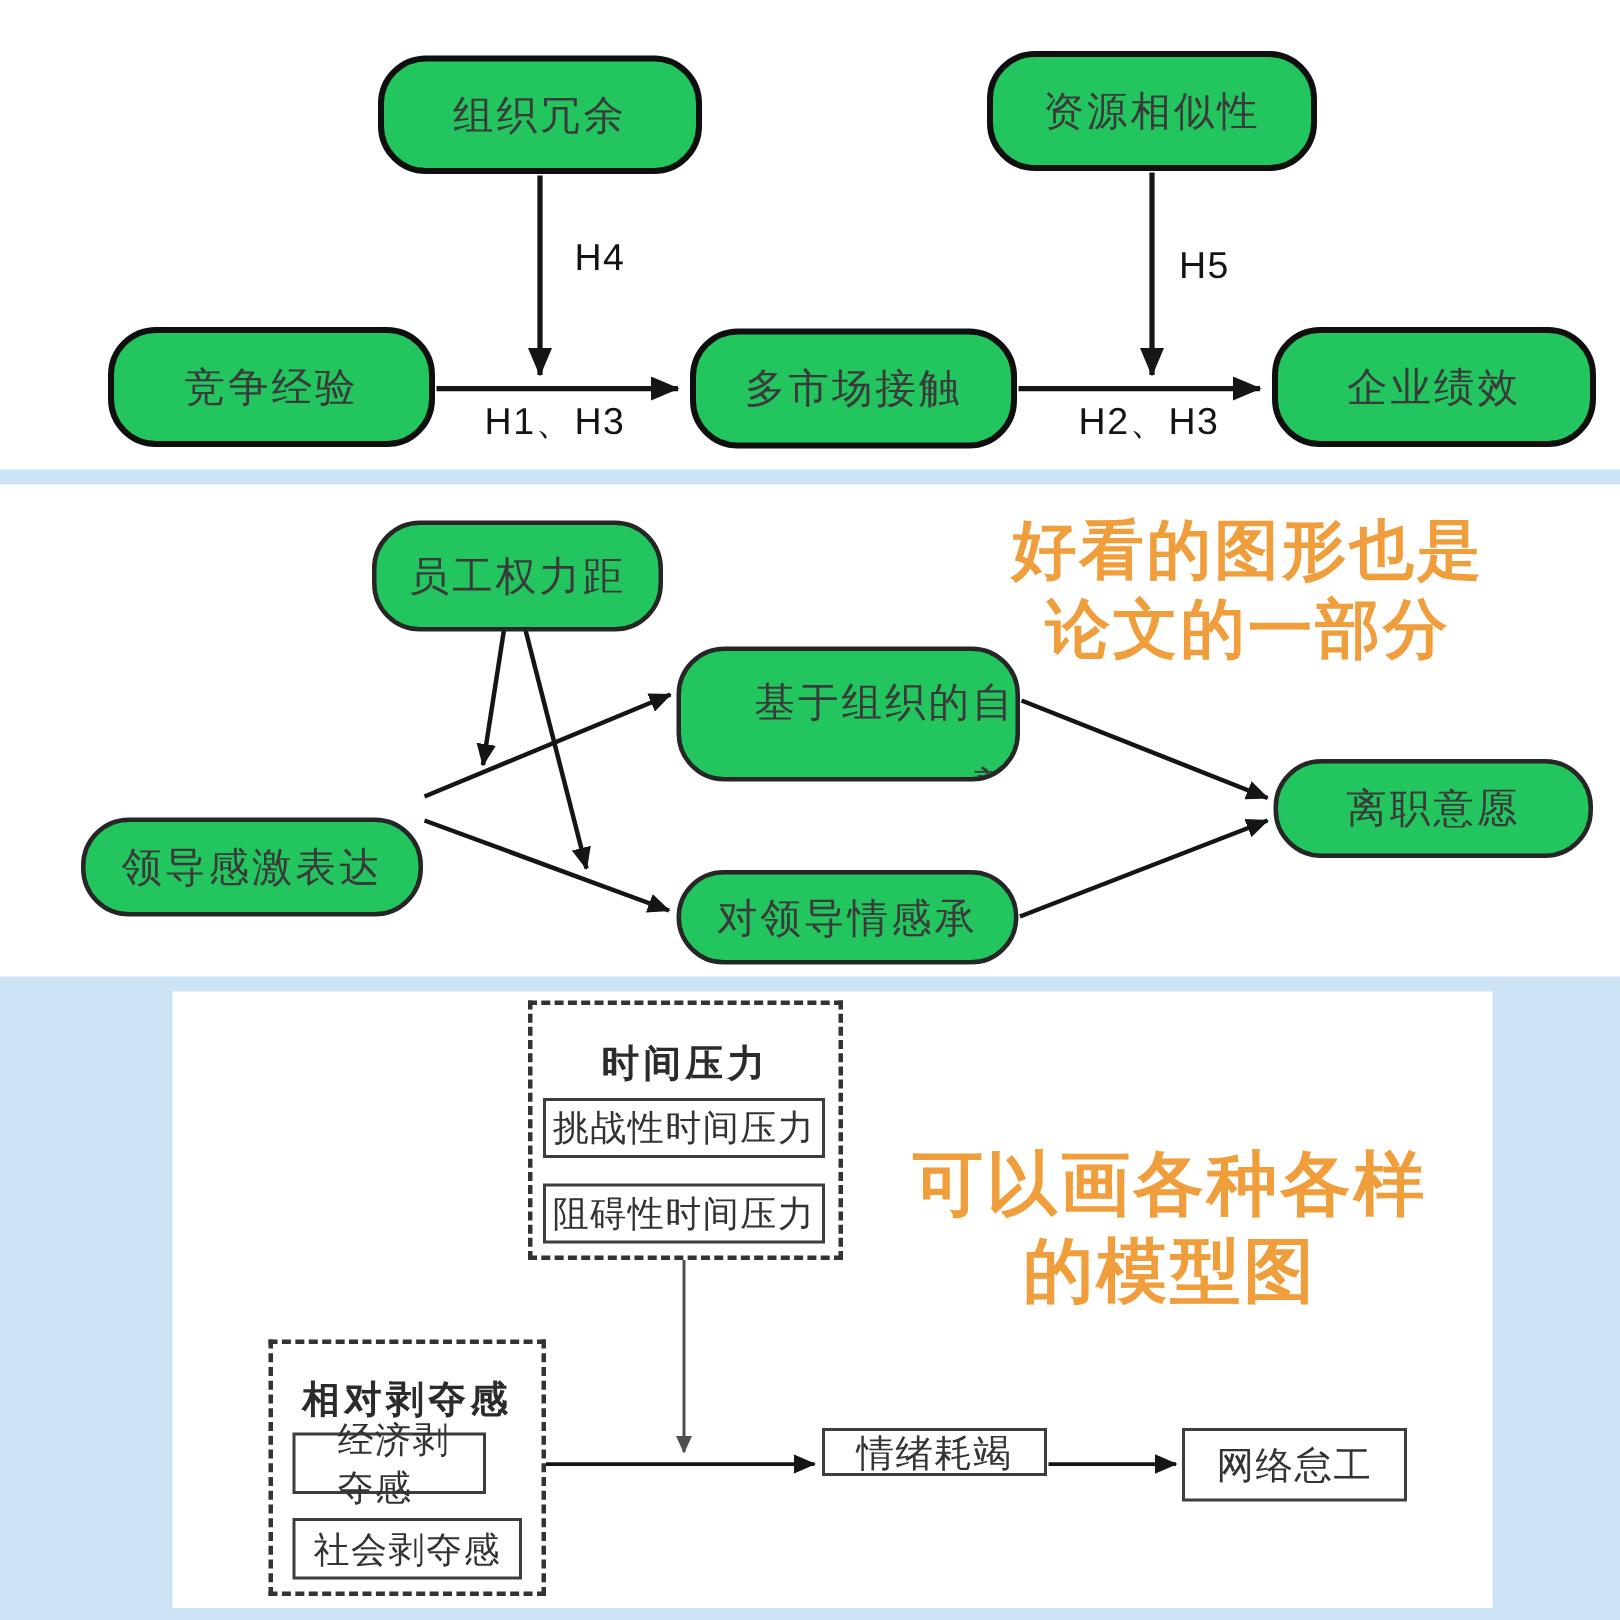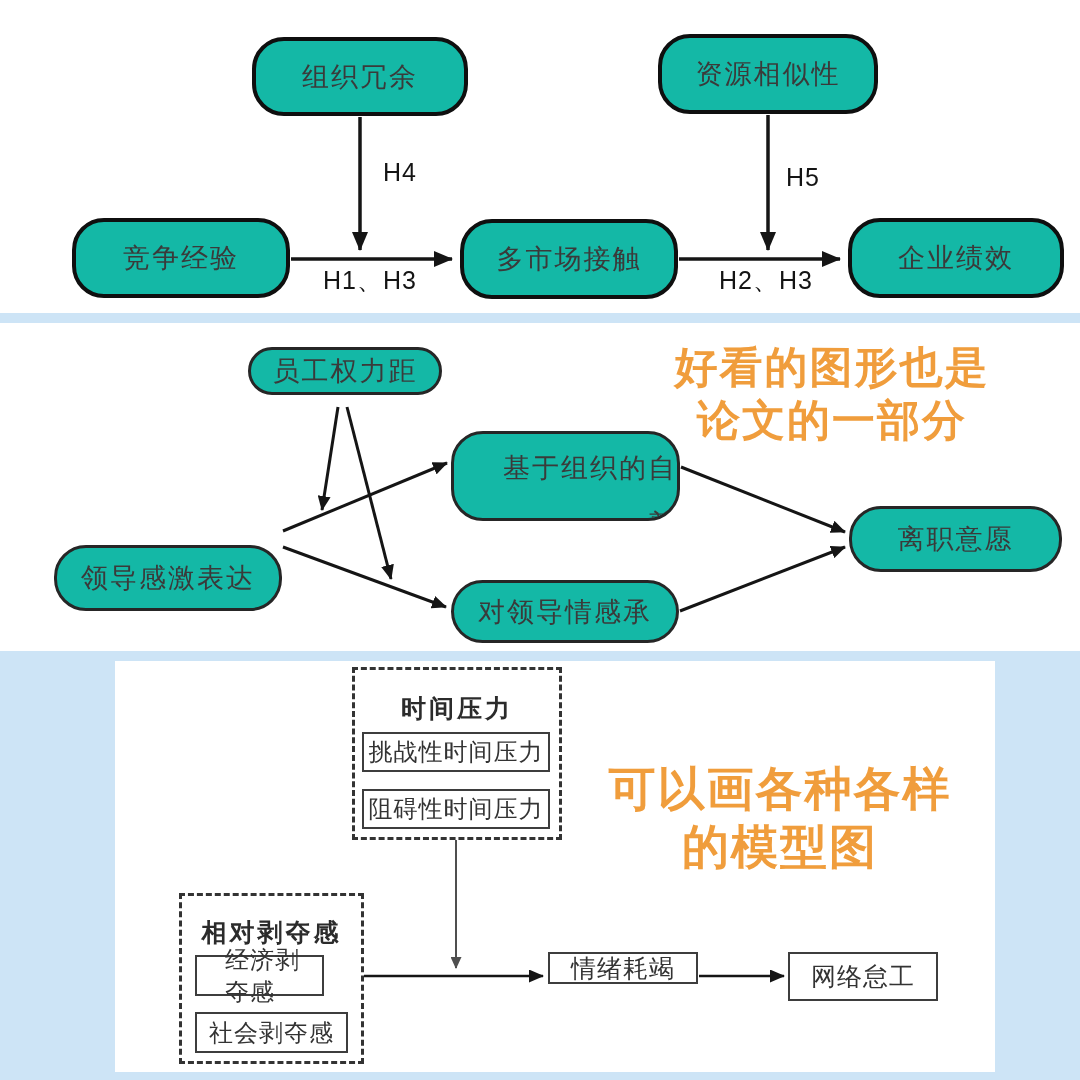--- a/index.html
+++ b/index.html
@@ -3,21 +3,21 @@
 <meta charset="utf-8">
 <style>
   html,body{margin:0;padding:0;background:#fff;}
   #canvas{position:relative;width:1080px;height:1080px;background:#ffffff;overflow:hidden;
           font-family:"Liberation Sans","DejaVu Sans",sans-serif;}
   .band{position:absolute;left:0;width:1080px;background:#cde4f6;}
   #band1{top:313px;height:10px;}
   #blue-bottom{top:651px;height:429px;}
   #card{position:absolute;left:115px;top:661px;width:880px;height:411px;background:#ffffff;}
   svg{position:absolute;left:0;top:0;}
-  .box{position:absolute;background:#14b8a6;display:flex;align-items:center;justify-content:center;
+  .box{position:absolute;background:#22c55e;display:flex;align-items:center;justify-content:center;
        color:#3a3a3a;letter-spacing:2px;text-align:center;box-sizing:border-box;border-radius:32px;}
   .tbox{border:4px solid #0f0f0f;font-size:27px;}
   .mbox{border:3px solid #262626;font-size:27px;}
   .gbox{position:absolute;border:3px dashed #333;box-sizing:border-box;background:transparent;}
   .gtitle{position:absolute;width:100%;text-align:center;font-weight:bold;color:#2b2b2b;
           font-size:25px;letter-spacing:3px;}
   .ibox{position:absolute;background:#fff;border:2px solid #3d3d3d;display:flex;align-items:center;
         justify-content:center;font-size:24px;color:#333;letter-spacing:1px;box-sizing:border-box;}
   .hlabel{position:absolute;font-size:25px;color:#141414;font-weight:500;letter-spacing:1px;}
   .note{position:absolute;color:#f09d3c;font-weight:900;text-align:center;}
@@ -79,21 +79,21 @@
     </div>
   <div class="box tbox" style="left:848px;top:218px;width:216px;height:80px;">
       <span>企业绩效</span>
     </div>
 
   <div class="hlabel" style="left:383px;top:158px;">H4</div>
   <div class="hlabel" style="left:786px;top:163px;">H5</div>
   <div class="hlabel" style="left:314px;top:264px;width:112px;text-align:center;">H1、H3</div>
   <div class="hlabel" style="left:710px;top:264px;width:112px;text-align:center;">H2、H3</div>
 
-  <div class="box mbox" style="left:248px;top:347px;width:194px;height:48px;">
+  <div class="box mbox" style="left:248px;top:347px;width:194px;height:74px;">
       <span>员工权力距</span>
     </div>
   <div class="box mbox" style="left:54px;top:505px;width:228px;height:66px;margin-top:40px;">
       <span>领导感激表达</span>
     </div>
   <div class="box mbox" id="obse" style="left:451px;top:431px;width:229px;height:90px;">
     <div class="clip2"><span>基于组织的自</span><br><span>尊</span></div>
   </div>
   <div class="box mbox" style="left:451px;top:580px;width:228px;height:63px;">
       <span>对领导情感承</span>

